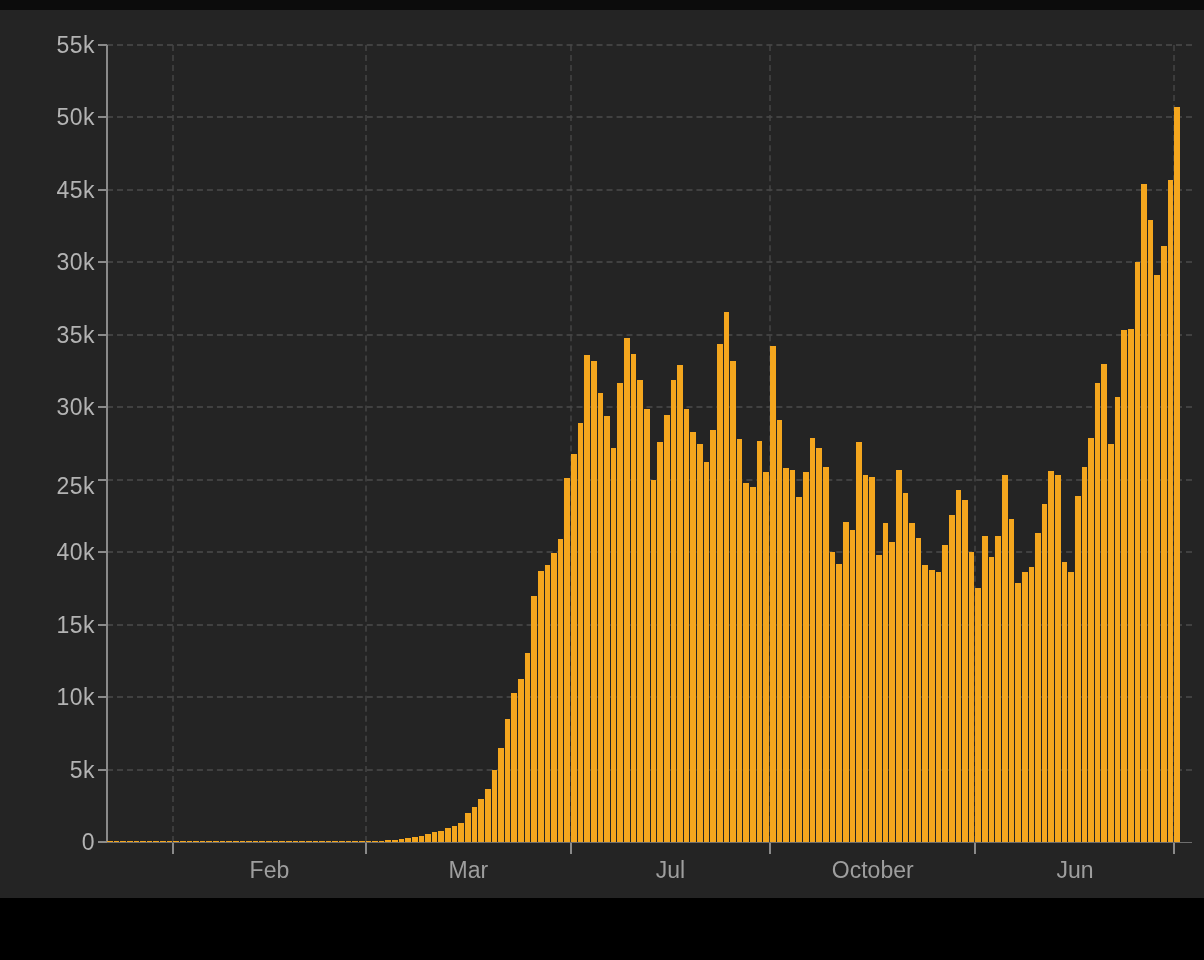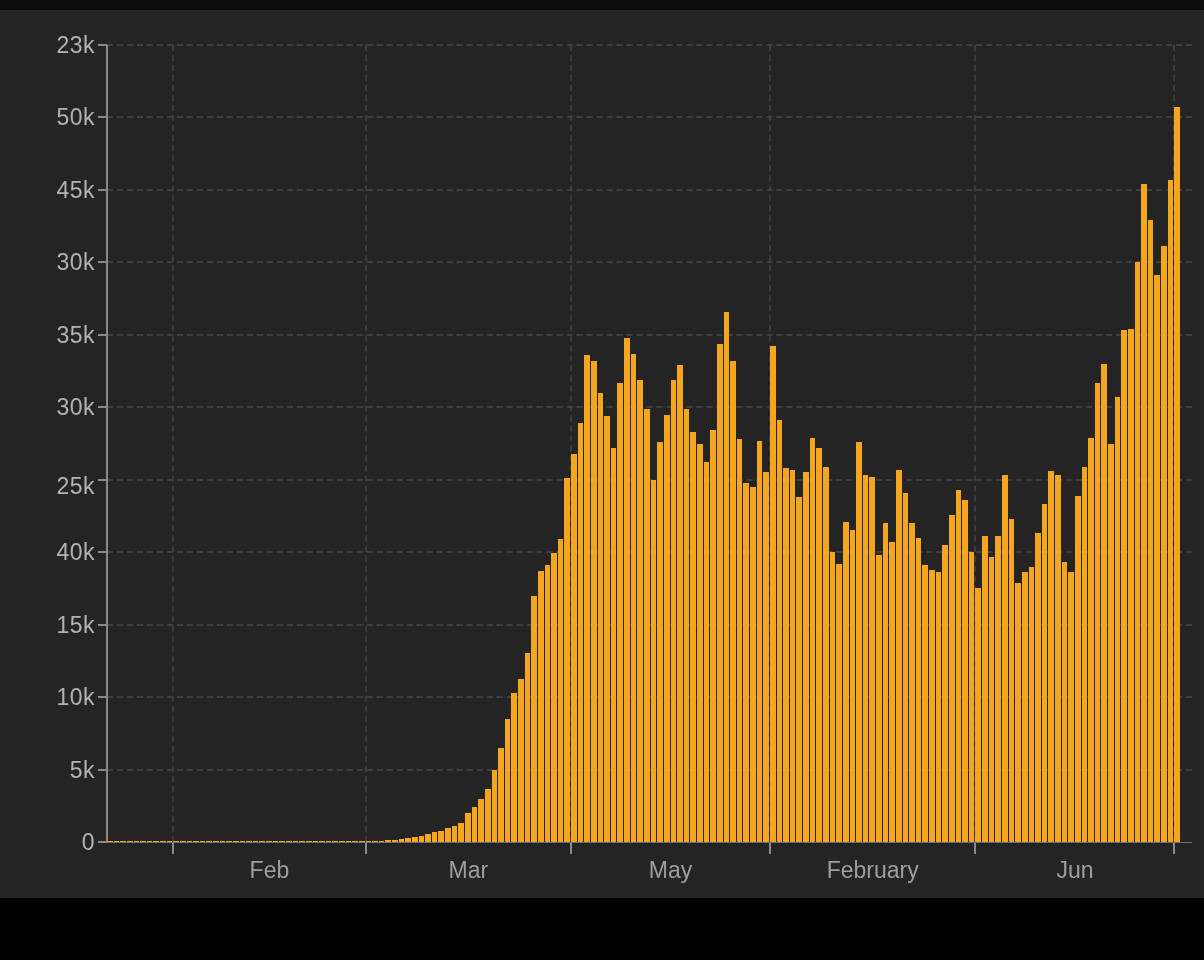--- a/index.html
+++ b/index.html
@@ -57,33 +57,33 @@
       <div class="ytick" style="left: 98px; top: 261.364px;"></div>
       <div class="ylab" style="left: 35px; top: 262.364px;">30k</div>
       <div class="gridh" style="left: 107px; top: 188.909px; width: 1085px;"></div>
       <div class="ytick" style="left: 98px; top: 188.909px;"></div>
       <div class="ylab" style="left: 35px; top: 189.909px;">45k</div>
       <div class="gridh" style="left: 107px; top: 116.455px; width: 1085px;"></div>
       <div class="ytick" style="left: 98px; top: 116.455px;"></div>
       <div class="ylab" style="left: 35px; top: 117.455px;">50k</div>
       <div class="gridh" style="left: 107px; top: 44px; width: 1085px;"></div>
       <div class="ytick" style="left: 98px; top: 44px;"></div>
-      <div class="ylab" style="left: 35px; top: 45px;">23k</div>
+      <div class="ylab" style="left: 35px; top: 45px;">55k</div>
       <div class="gridv" style="left: 172.296px; top: 45px; height: 797px;"></div>
       <div class="xtick" style="left: 172.296px; top: 842px;"></div>
       <div class="mlab" style="left: 269.426px;">Feb</div>
       <div class="gridv" style="left: 364.556px; top: 45px; height: 797px;"></div>
       <div class="xtick" style="left: 364.556px; top: 842px;"></div>
       <div class="mlab" style="left: 468.315px;">Mar</div>
       <div class="gridv" style="left: 570.074px; top: 45px; height: 797px;"></div>
       <div class="xtick" style="left: 570.074px; top: 842px;"></div>
-      <div class="mlab" style="left: 670.519px;">May</div>
+      <div class="mlab" style="left: 670.519px;">Jul</div>
       <div class="gridv" style="left: 768.963px; top: 45px; height: 797px;"></div>
       <div class="xtick" style="left: 768.963px; top: 842px;"></div>
-      <div class="mlab" style="left: 872.722px;">February</div>
+      <div class="mlab" style="left: 872.722px;">October</div>
       <div class="gridv" style="left: 974.481px; top: 45px; height: 797px;"></div>
       <div class="xtick" style="left: 974.481px; top: 842px;"></div>
       <div class="mlab" style="left: 1074.93px;">Jun</div>
       <div class="gridv" style="left: 1173.37px; top: 45px; height: 797px;"></div>
       <div class="xtick" style="left: 1173.37px; top: 842px;"></div>
       <div id="yaxis" style="left: 106px; top: 45px; height: 797px; position: absolute;"></div>
       <div id="xaxis" style="left: 107px; top: 842px; width: 1085px; position: absolute;"></div>
       <div class="bar" style="left: 107px; top: 841px; width: 5.62963px; height: 1px; background: rgb(244, 166, 30);"></div>
       <div class="bar" style="left: 113.63px; top: 841px; width: 5.62963px; height: 1px; background: rgb(244, 166, 30);"></div>
       <div class="bar" style="left: 120.259px; top: 841px; width: 5.62963px; height: 1px; background: rgb(244, 166, 30);"></div>

